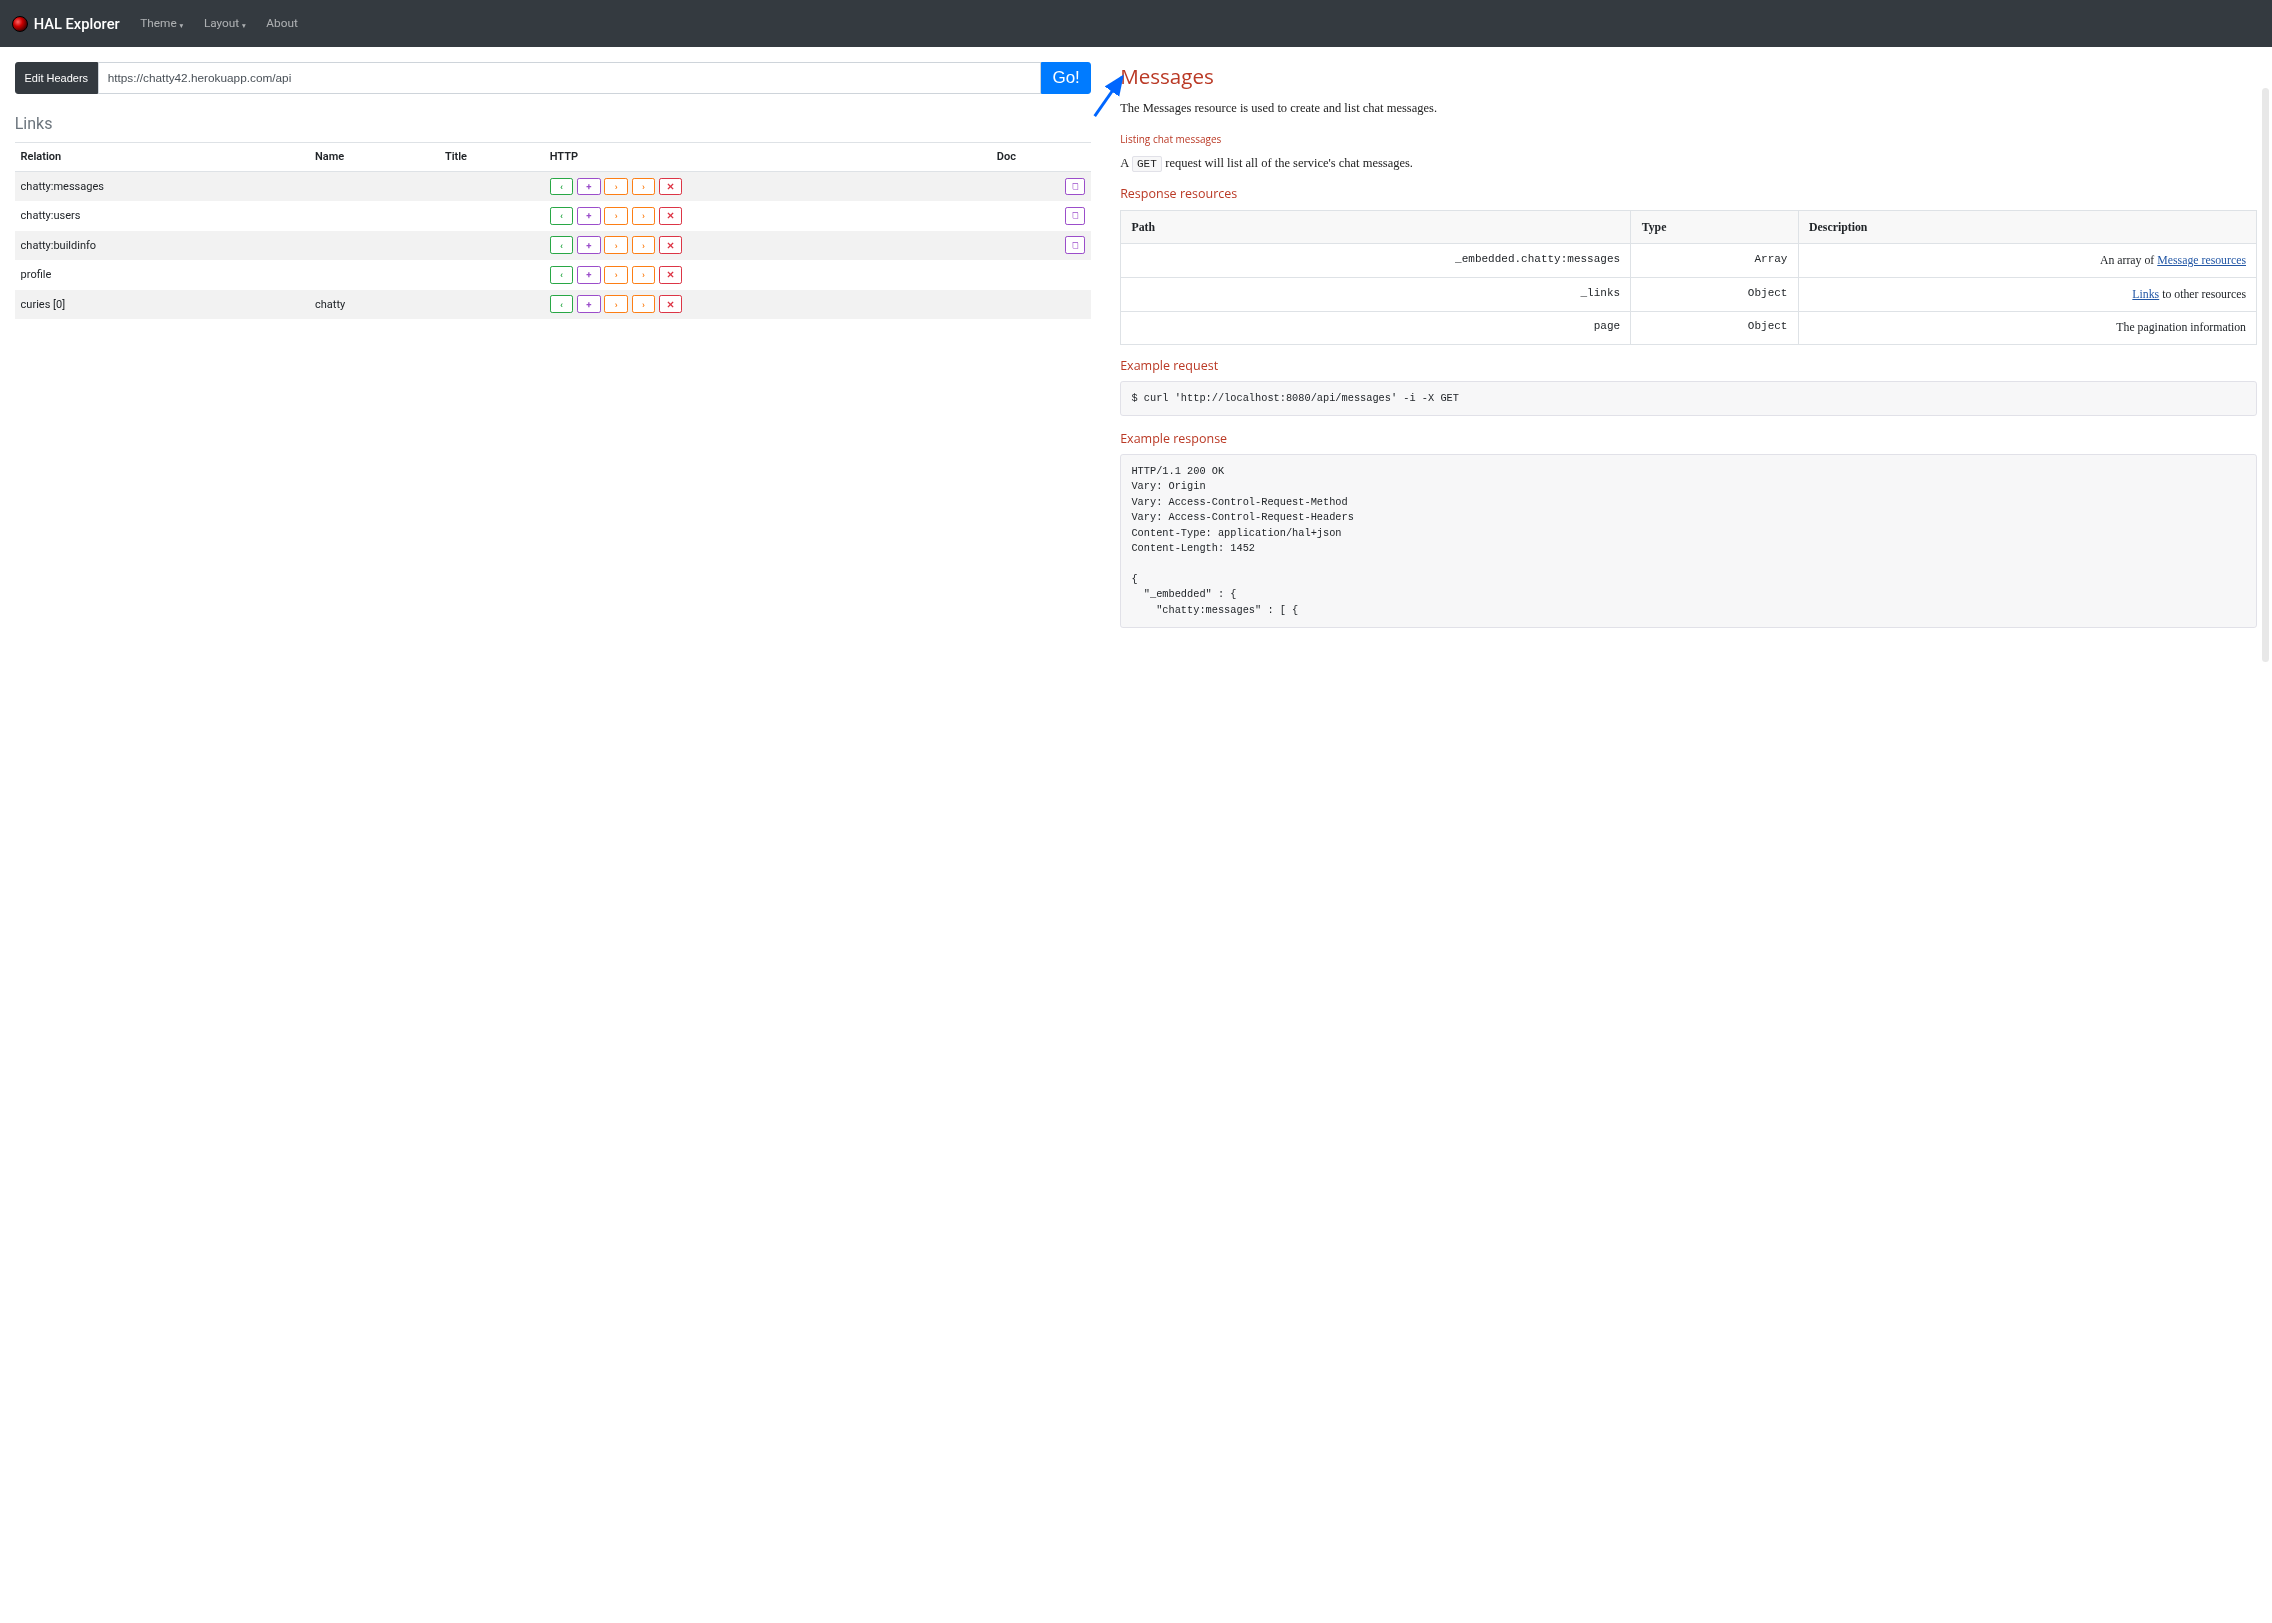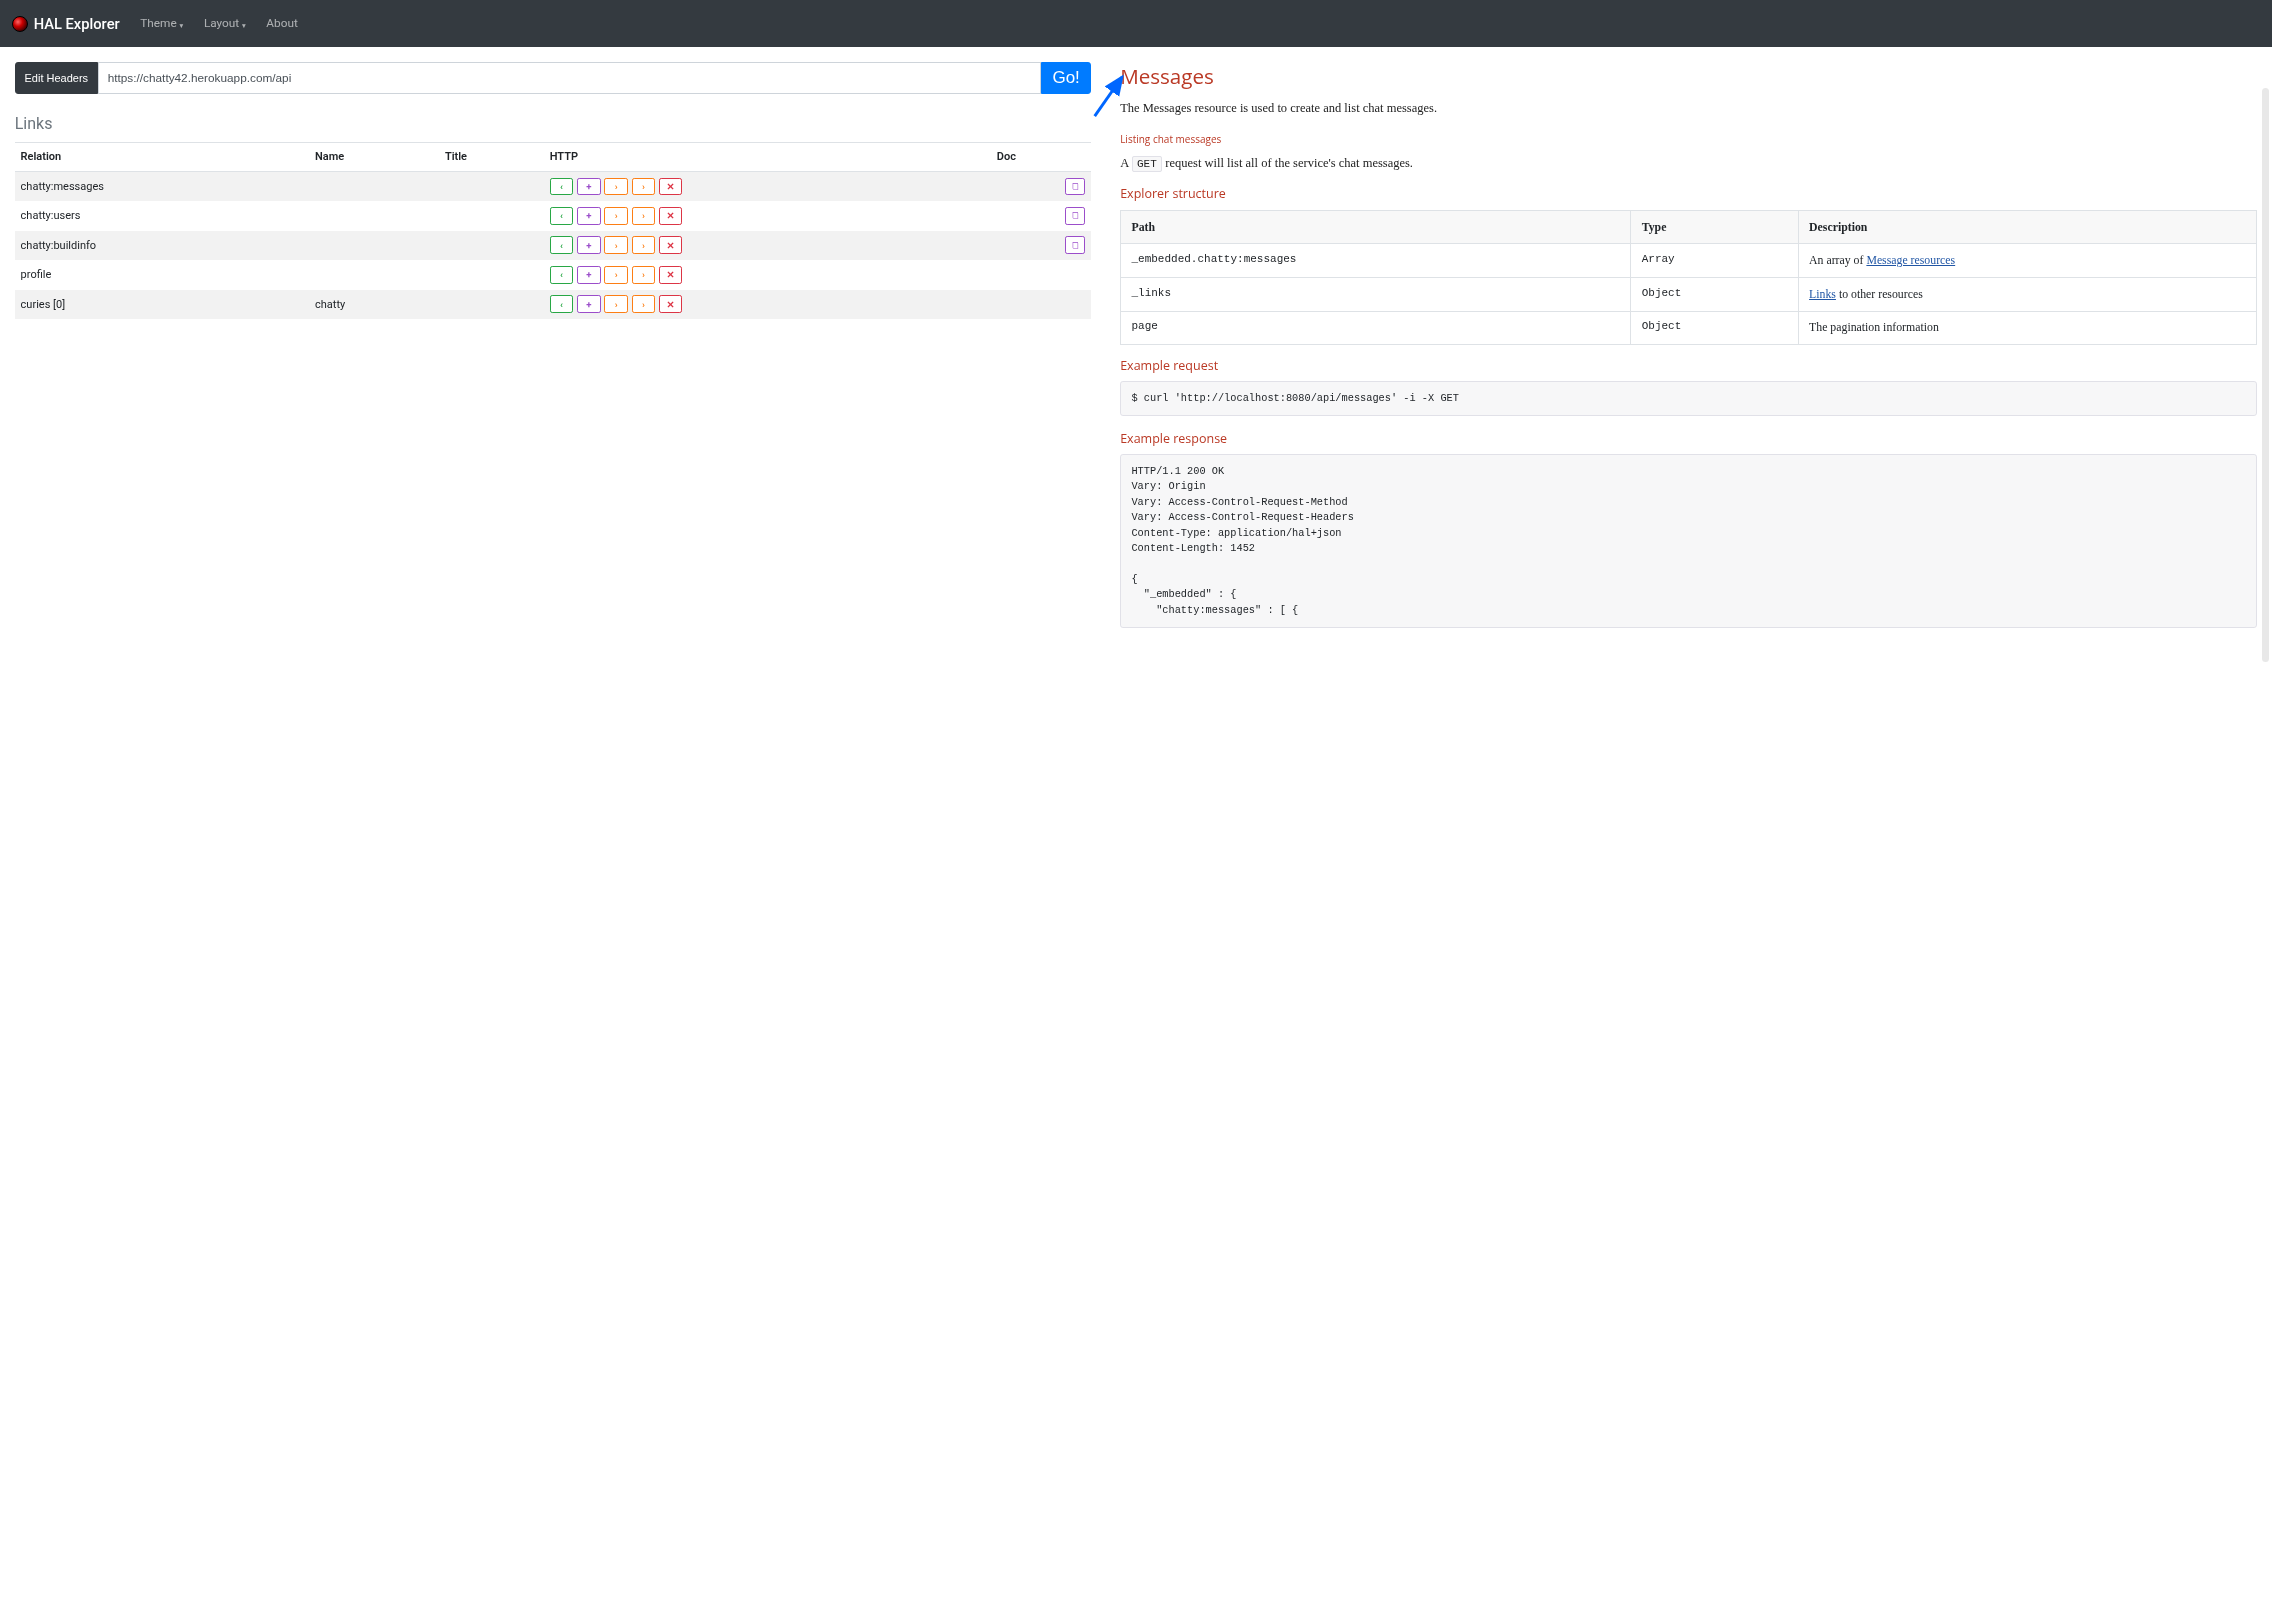--- a/index.html
+++ b/index.html
@@ -34,21 +34,21 @@
 .doc-col .sb { width: 20.6px; }
 .right h3.section { margin-bottom: 13.2px; }
 .doc-panel h1.doc-title { font-size: 20.6px; font-weight: 400; color: #ba3925; margin-bottom: 8.8px; font-family: "Open Sans", sans-serif; }
 .doc-panel p { font-size: 12.5px; line-height: 1.6; font-family: Georgia, serif; margin-bottom: 11.8px; color: #222; }
 .doc-panel h2 { font-size: 10px; font-weight: 400; color: #ba3925; margin-top: 13.2px; margin-bottom: 7.4px; font-family: "Open Sans", sans-serif; }
 .doc-panel h3 { font-size: 12.5px; font-weight: 400; color: #ba3925; margin-top: 11.8px; margin-bottom: 7.4px; font-family: "Open Sans", sans-serif; }
 .doc-panel code.inline { font-family: Liberation Mono, monospace; background: #f7f7f8; padding: 0.7px 4.4px; border: 0.7px solid #e1e1e8; border-radius: 2px; font-size: 11px; }
 .doc-table { width: 100%; border-collapse: collapse; margin-bottom: 9px; }
 .doc-table th, .doc-table td { border: 0.7px solid #dee2e6; padding: 8.8px 10.3px; text-align: left; vertical-align: top; }
 .doc-table thead th { background: #f8f8f8; font-weight: 600; font-family: Georgia, serif; }
-.doc-table td { font-family: Georgia, serif; font-size: 11.8px; }
+.doc-table td { font-family: Georgia, serif; font-size: 11.8px; text-align: right; }
 .doc-table td.code, .doc-table code { font-family: "Courier New", monospace; font-size: 11px; }
 .doc-table a { color: #2156a5; text-decoration: underline; }
 pre.codeblock { background: #f7f7f8; border: 0.7px solid #e1e1e8; border-radius: 2.9px; padding: 8.8px 10.3px; font-family: "Courier New", monospace; font-size: 10.3px; line-height: 1.5; white-space: pre; overflow-x: auto; margin-bottom: 13.2px; }
 .arrow { position: absolute; left: -29px; top: 5.9px; }
 .scroll-indicator { position: fixed; right: 2.9px; top: 88px; width: 7.4px; height: 574px; background: #e8e8e8; border-radius: 4.4px; }
 </style>
 </head>
 <body>
 
 <div class="navbar">
@@ -188,21 +188,21 @@
 
     <div class="doc-panel">
       <h1 class="doc-title">Messages</h1>
       <p>The Messages resource is used to create and list chat messages.</p>
 
       <h2>Listing chat messages</h2>
       <p>
         <span>A </span><code class="inline">GET</code><span> request will list all of the service's chat messages.</span>
       </p>
 
-      <h3>Explorer structure</h3>
+      <h3>Response resources</h3>
       <table class="doc-table">
         <thead>
           <tr>
             <th>Path</th>
             <th>Type</th>
             <th>Description</th>
           </tr>
         </thead>
         <tbody id="doc-rows">
             <tr>

